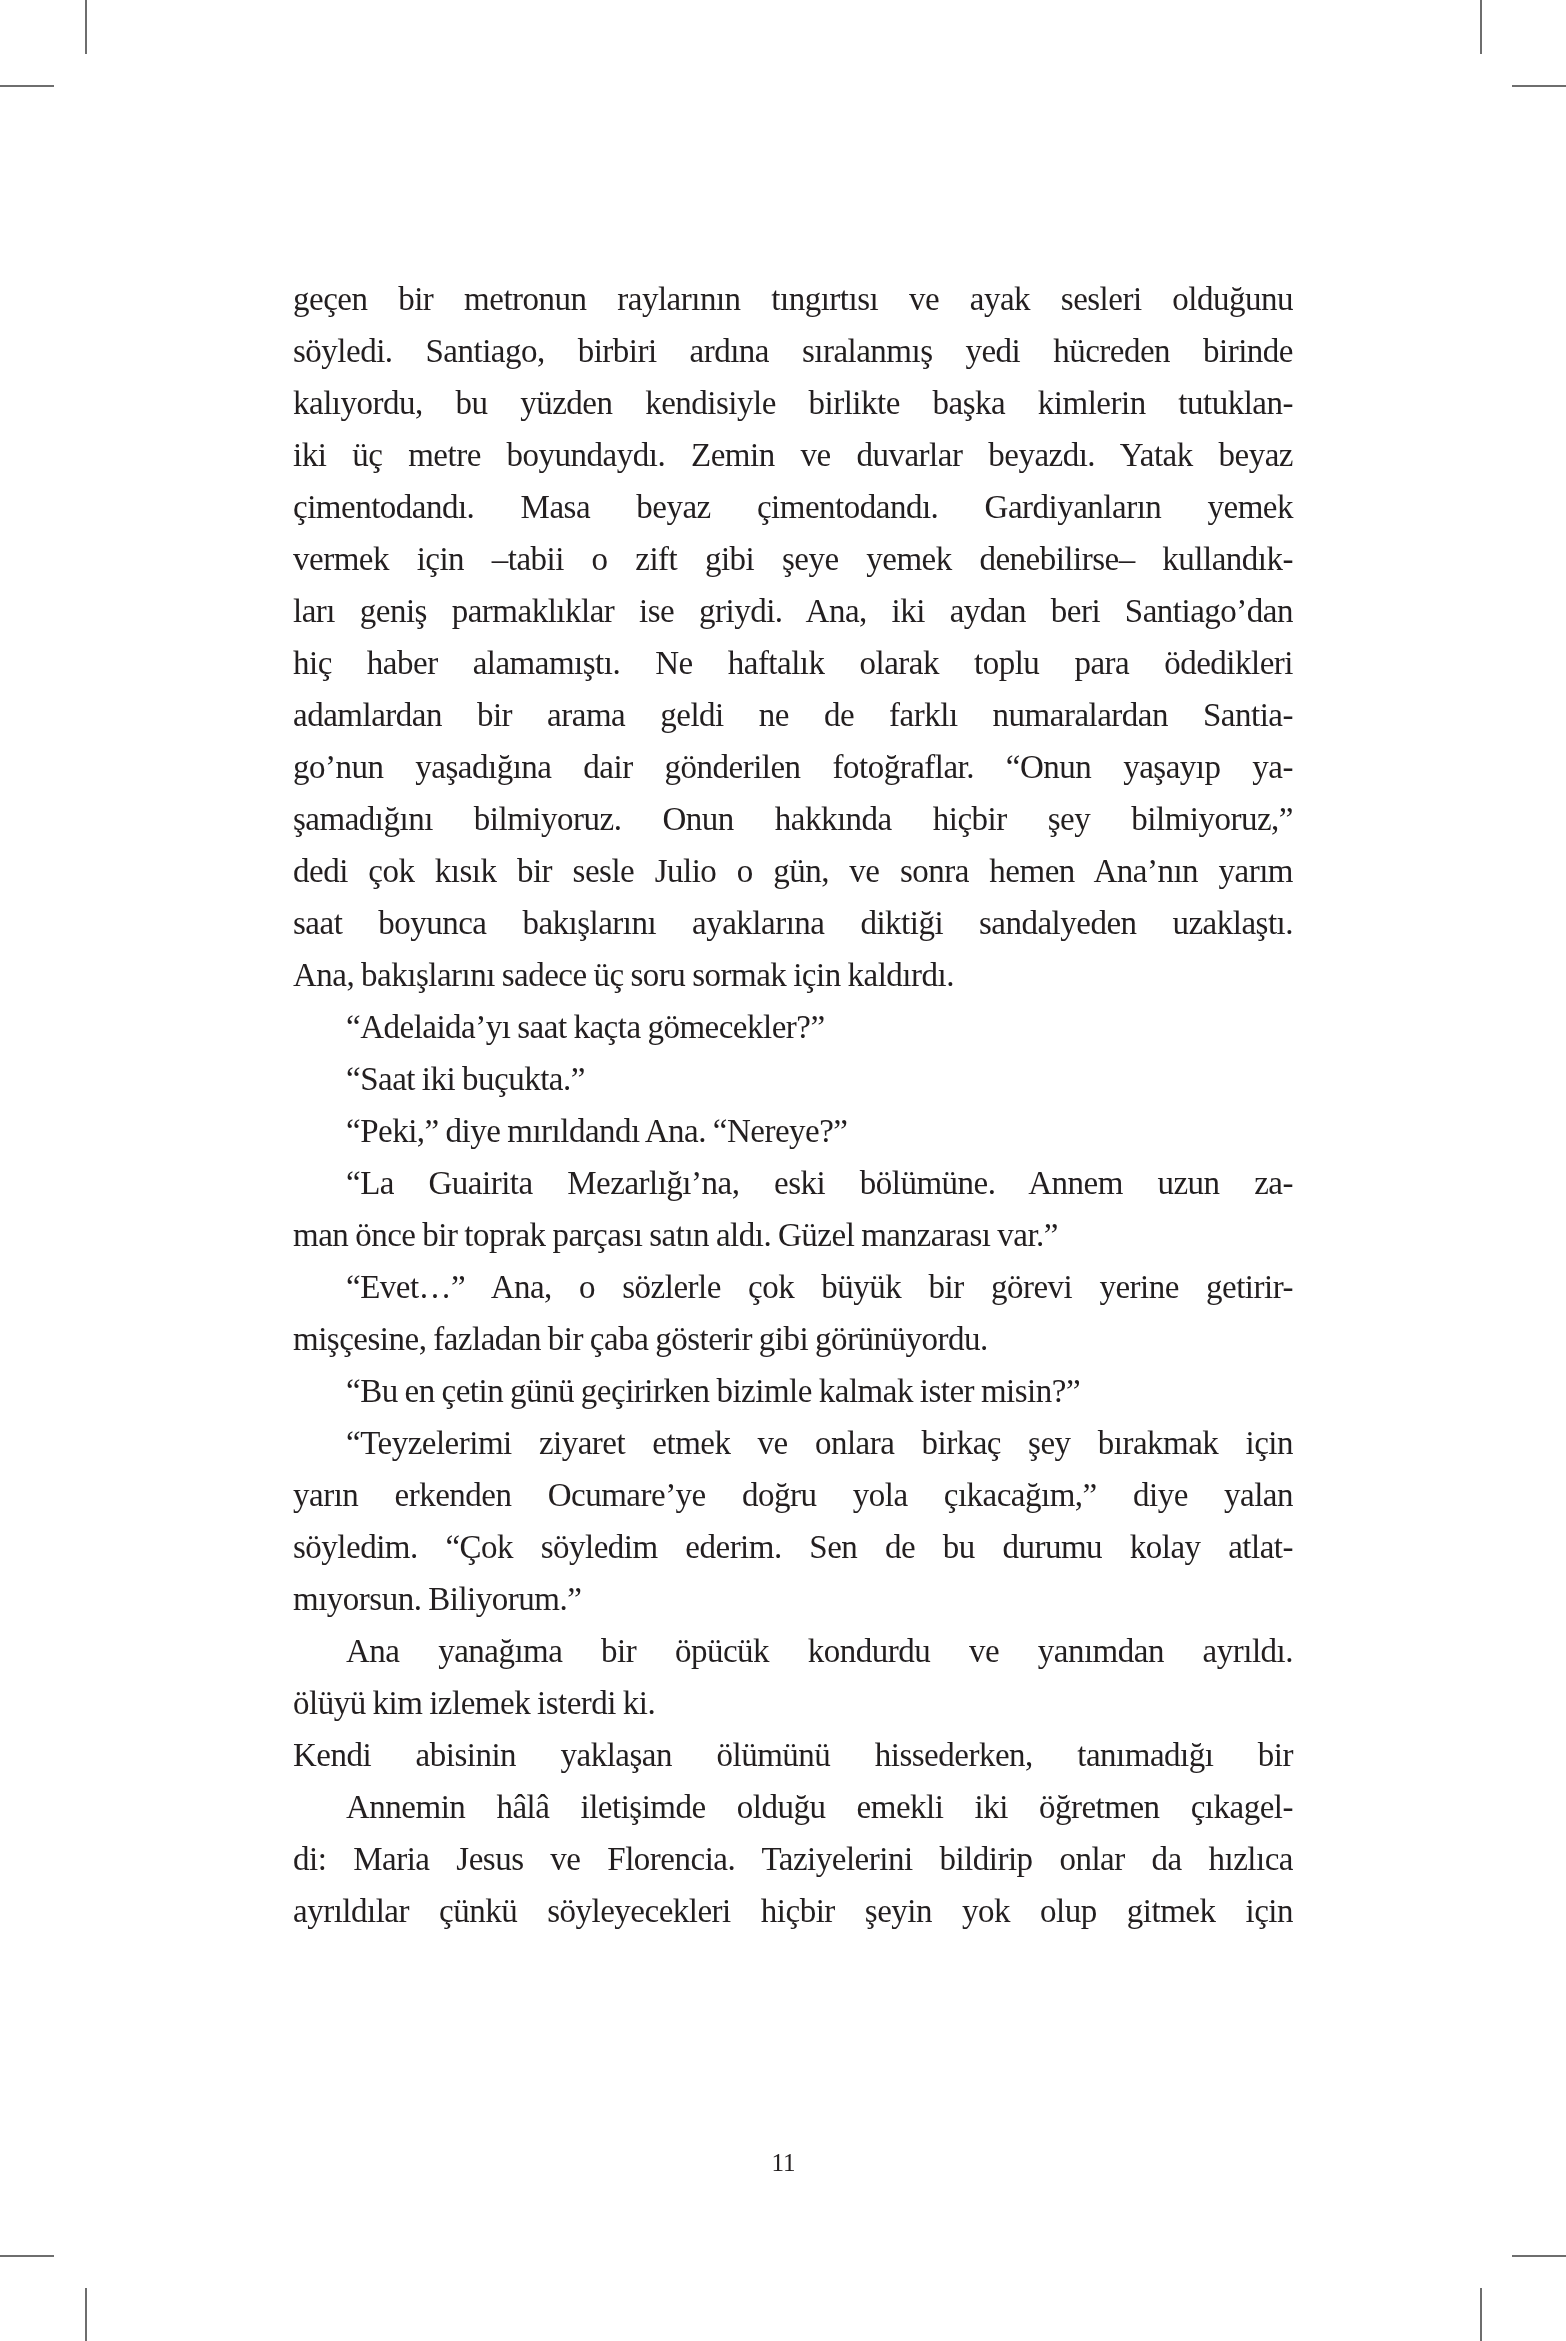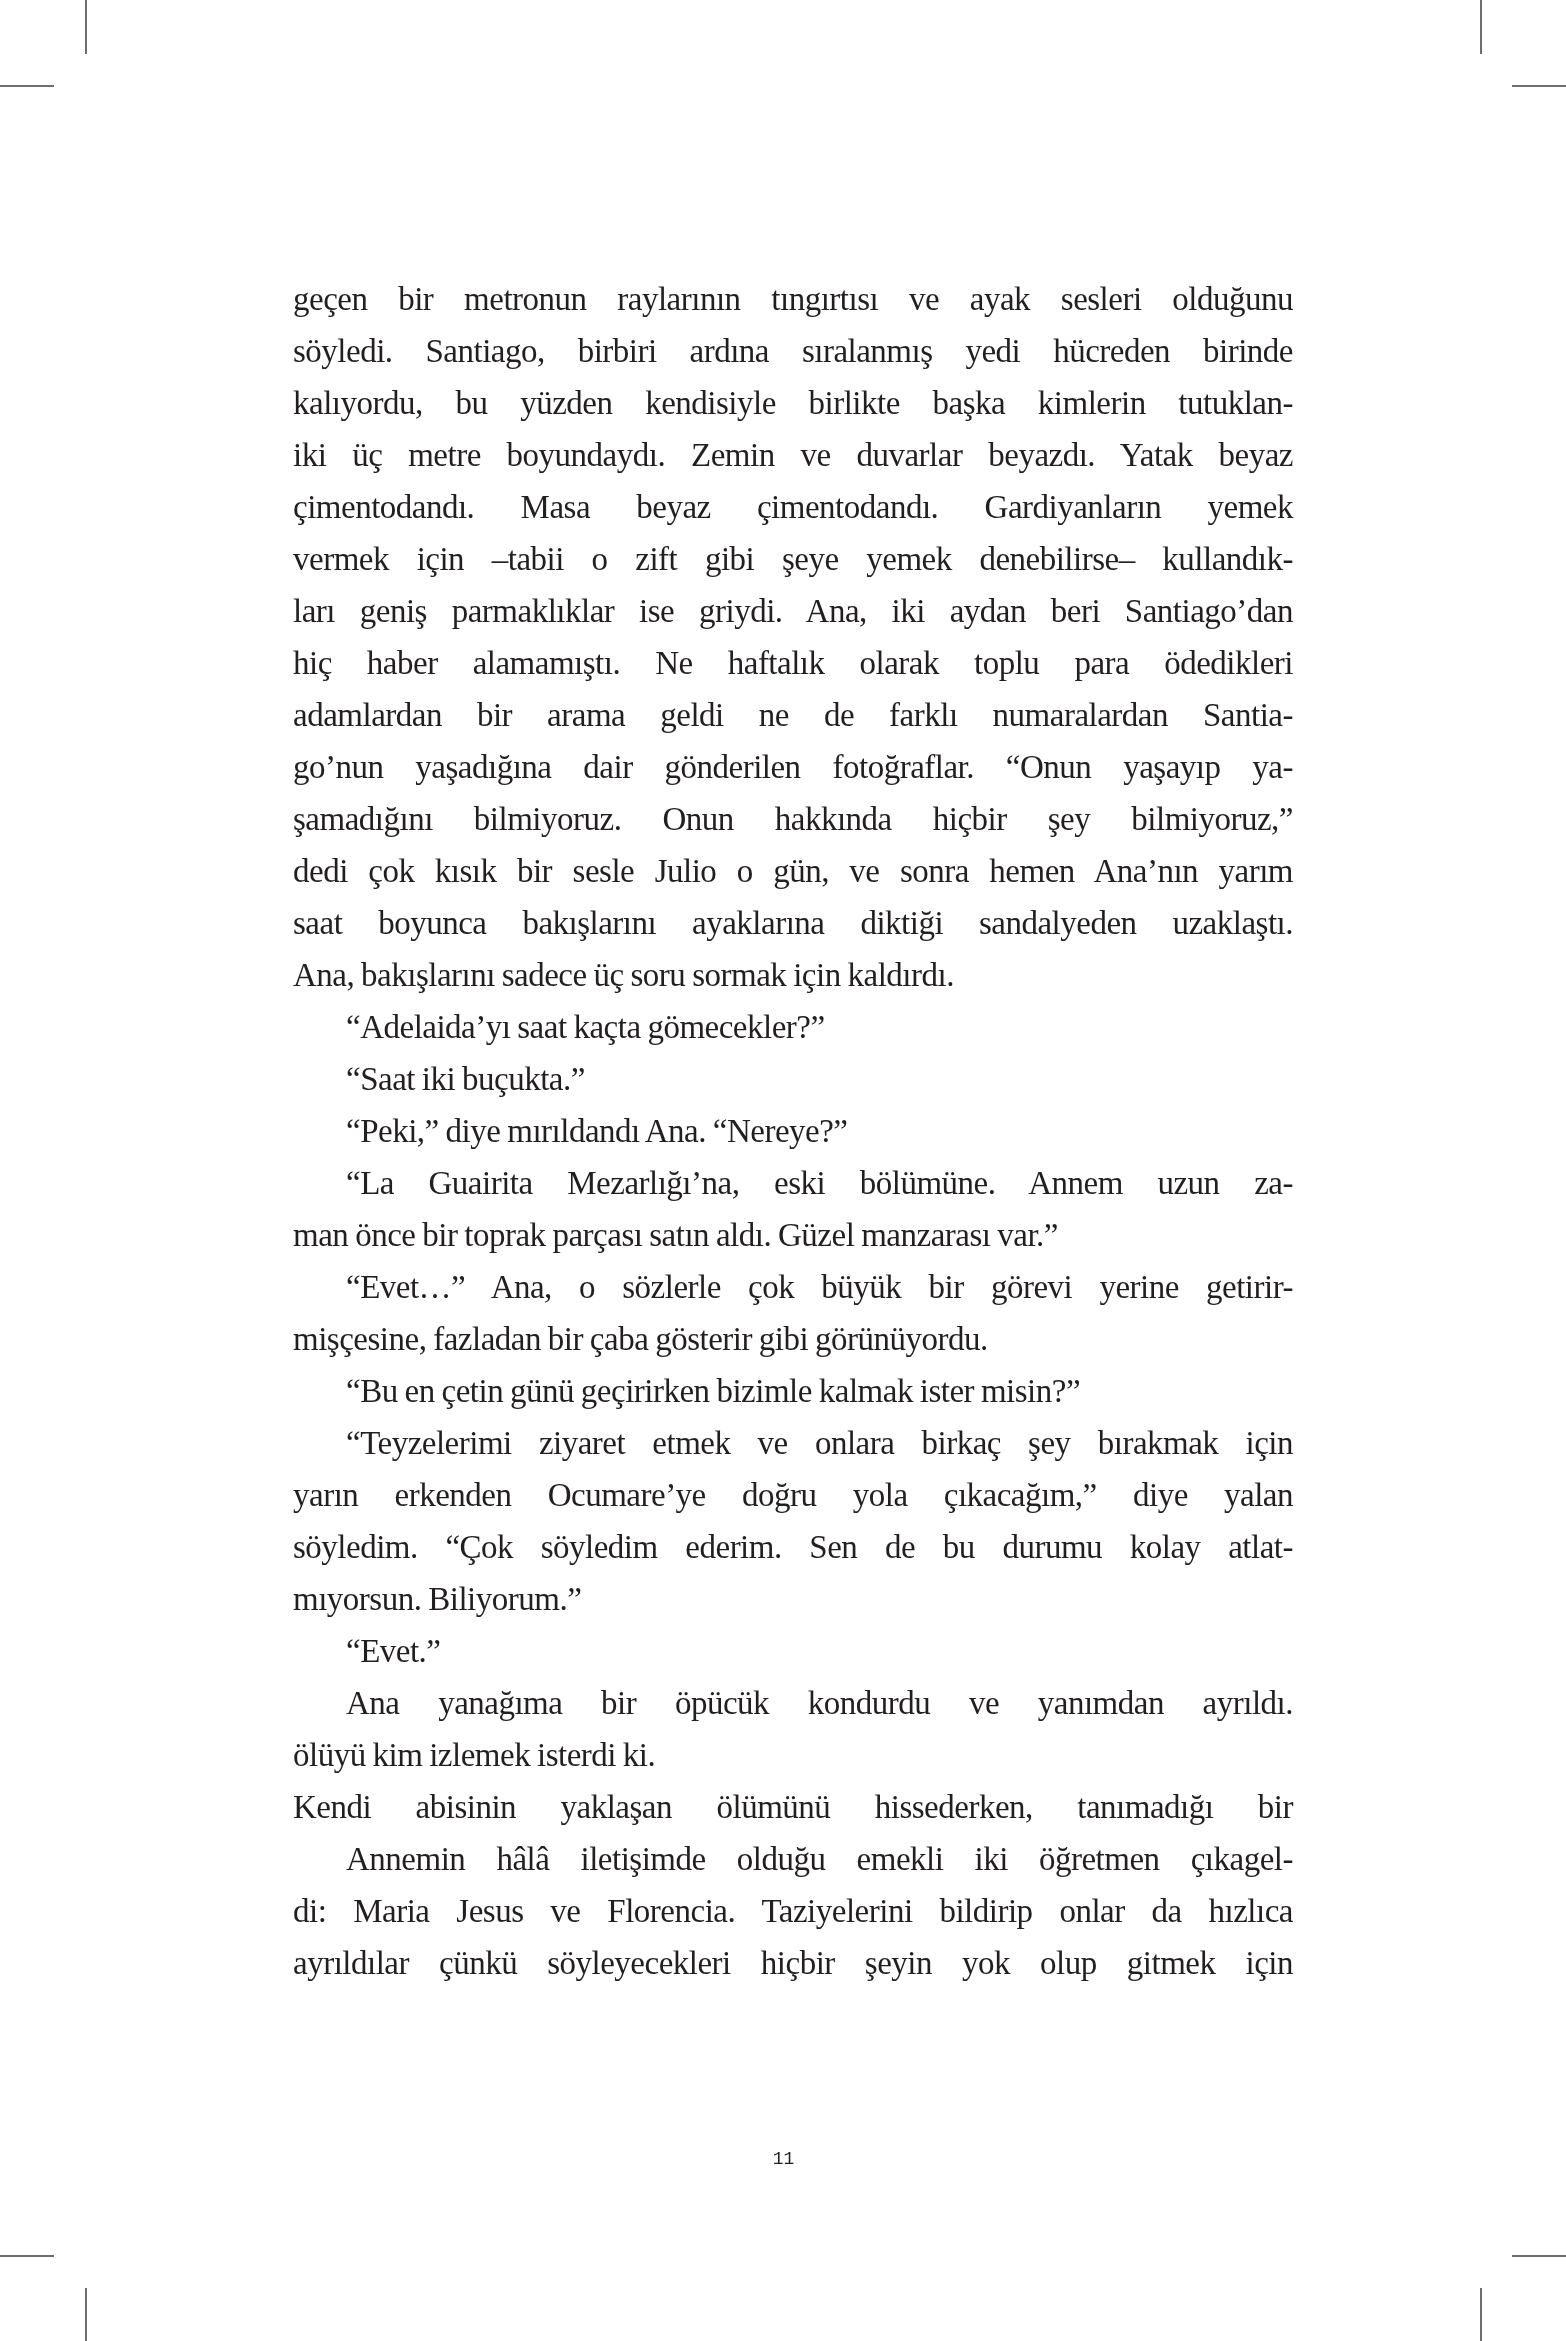--- a/index.html
+++ b/index.html
@@ -45,22 +45,22 @@
   }
   .line.indent {
     padding-left: 53px;
   }
   .page-number {
     position: absolute;
     left: 0;
     width: 1567px;
     top: 2149px;
     text-align: center;
-    font-family: Liberation Mono, monospace;
-    font-size: 18px;
+    font-family: Liberation Serif, serif;
+    font-size: 25px;
     color: #231f20;
   }
 </style>
 </head>
 <body>
 
 <div class="mark v" style="left:85px; top:0;"></div>
 <div class="mark h" style="left:0; top:85px;"></div>
 <div class="mark v" style="left:1480px; top:0;"></div>
 <div class="mark h" style="left:1512px; top:85px;"></div>
@@ -89,21 +89,20 @@
     <span class="line indent last">“Peki,” diye mırıldandı Ana. “Nereye?”</span>
     <span class="line indent">“La Guairita Mezarlığı’na, eski bölümüne. Annem uzun za-</span>
     <span class="line last">man önce bir toprak parçası satın aldı. Güzel manzarası var.”</span>
     <span class="line indent">“Evet…” Ana, o sözlerle çok büyük bir görevi yerine getirir-</span>
     <span class="line last">mişçesine, fazladan bir çaba gösterir gibi görünüyordu.</span>
     <span class="line indent last">“Bu en çetin günü geçirirken bizimle kalmak ister misin?”</span>
     <span class="line indent">“Teyzelerimi ziyaret etmek ve onlara birkaç şey bırakmak için</span>
     <span class="line">yarın erkenden Ocumare’ye doğru yola çıkacağım,” diye yalan</span>
     <span class="line">söyledim. “Çok söyledim ederim. Sen de bu durumu kolay atlat-</span>
     <span class="line last">mıyorsun. Biliyorum.”</span>
-    <span class="line indent last">“Evet.”</span>
     <span class="line indent">Ana yanağıma bir öpücük kondurdu ve yanımdan ayrıldı.</span>
     <span class="line last">ölüyü kim izlemek isterdi ki.</span>
     <span class="line">Kendi abisinin yaklaşan ölümünü hissederken, tanımadığı bir</span>
     <span class="line indent">Annemin hâlâ iletişimde olduğu emekli iki öğretmen çıkagel-</span>
     <span class="line">di: Maria Jesus ve Florencia. Taziyelerini bildirip onlar da hızlıca</span>
     <span class="line">ayrıldılar çünkü söyleyecekleri hiçbir şeyin yok olup gitmek için</span>
   </div>
 
 <div class="page-number">11</div>
 

